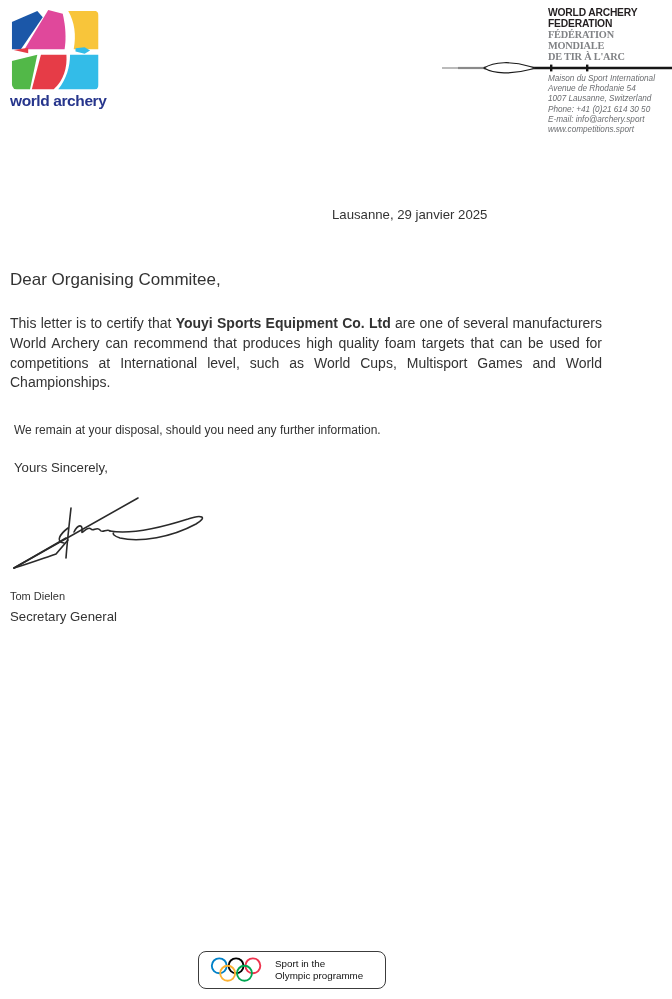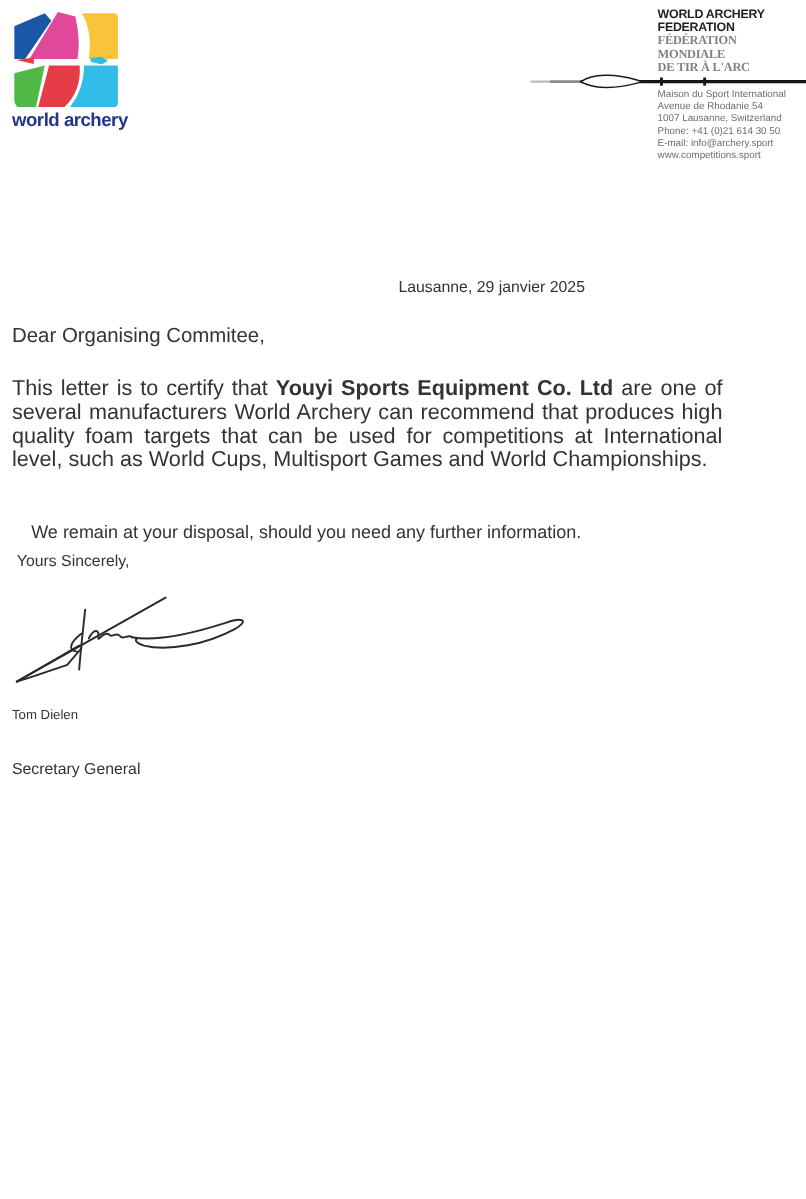--- a/index.html
+++ b/index.html
@@ -10,33 +10,33 @@
   
   .logo-svg{position:absolute;left:10px;top:8px;}
   .brand{
     position:absolute;left:10px;top:92px;width:120px;
     font-size:15.5px;font-weight:bold;letter-spacing:-0.4px;color:#26358c;
   }
   .org-block{position:absolute;left:548px;top:7px;font-weight:bold;font-size:10.3px;line-height:11px;letter-spacing:-0.2px;}
   .org-en{color:#231f20;}
   .org-fr{color:#808285;font-family:Liberation Serif, serif;}
   .arrow-svg{position:absolute;left:438px;top:60px;}
-  .address{position:absolute;left:548px;top:74px;font-size:8.2px;line-height:10.2px;color:#6b6d70;}
+  .address{position:absolute;left:548px;top:74px;font-size:8.2px;line-height:10.2px;color:#6b6d70;font-style:italic;}
   
-  .dateline{position:absolute;left:332px;top:207px;font-size:13.2px;margin-top:24px;}
+  .dateline{position:absolute;left:332px;top:207px;font-size:13.2px;}
   .salutation{position:absolute;left:10px;top:270px;font-size:17px;}
   .body-par{
     position:absolute;left:10px;top:314px;width:592px;margin:0;
-    font-size:18px;line-height:19.8px;text-align:justify;
+    font-size:14px;line-height:19.8px;text-align:justify;
   }
-  .para2{position:absolute;left:10px;top:419px;margin:16px;font-size:15px;}
+  .para2{position:absolute;left:10px;top:419px;margin:4px;font-size:12px;}
   .closing{position:absolute;left:10px;top:456px;margin:4px;font-size:13.2px;}
   .signature-svg{position:absolute;left:8px;top:486px;}
   .signer-name{position:absolute;left:10px;top:590px;font-size:11px;}
-  .signer-title{position:absolute;left:10px;top:609px;font-size:13.2px;margin-top:24px;}
+  .signer-title{position:absolute;left:10px;top:609px;font-size:13.2px;}
   
   .olympic-box{
     position:absolute;left:198px;top:951px;width:188px;height:38px;
     border:1.2px solid #3c3c3c;border-radius:8px;box-sizing:border-box;
     display:flex;align-items:center;padding-left:9px;background:#fff;
   }
   .olympic-text{font-size:9.8px;line-height:12.5px;color:#111111;margin-left:9px;}
 </style>
 </head>
 <body>
@@ -104,14 +104,29 @@
       <path d="M63,22 C61,40 59,58 58,72"></path>
       <path d="M60,42 C52,48 47,56 56,57"></path>
       <path d="M66,46 C70,38 75,38 74,45 C73,50 79,39 83,43 C85,46 89,40 92,44 C94,48 99,42 102,45"></path>
       <path d="M102,45 C124,49 155,41 180,33 C194,28 200,31 188,38 C164,51 132,57 112,52 C106,50 104,48 106,46"></path>
     </g>
   </svg>
 
   <div class="signer-name">Tom Dielen</div>
   <div class="signer-title">Secretary General</div>
 
+  <div class="olympic-box">
+    <svg width="58" height="28" viewBox="0 0 60 30">
+      <g fill="none" stroke-width="2">
+        <circle cx="11" cy="10.5" r="8" stroke="#0081c8"></circle>
+        <circle cx="29" cy="10.5" r="8" stroke="#000000"></circle>
+        <circle cx="47" cy="10.5" r="8" stroke="#ee334e"></circle>
+        <circle cx="20" cy="18.5" r="8" stroke="#fcb131"></circle>
+        <circle cx="38" cy="18.5" r="8" stroke="#00a651"></circle>
+      </g>
+    </svg>
+    <div class="olympic-text">
+      <div>Sport in the</div>
+      <div>Olympic programme</div>
+    </div>
+  </div>
 
 </div>
 
 </body></html>

